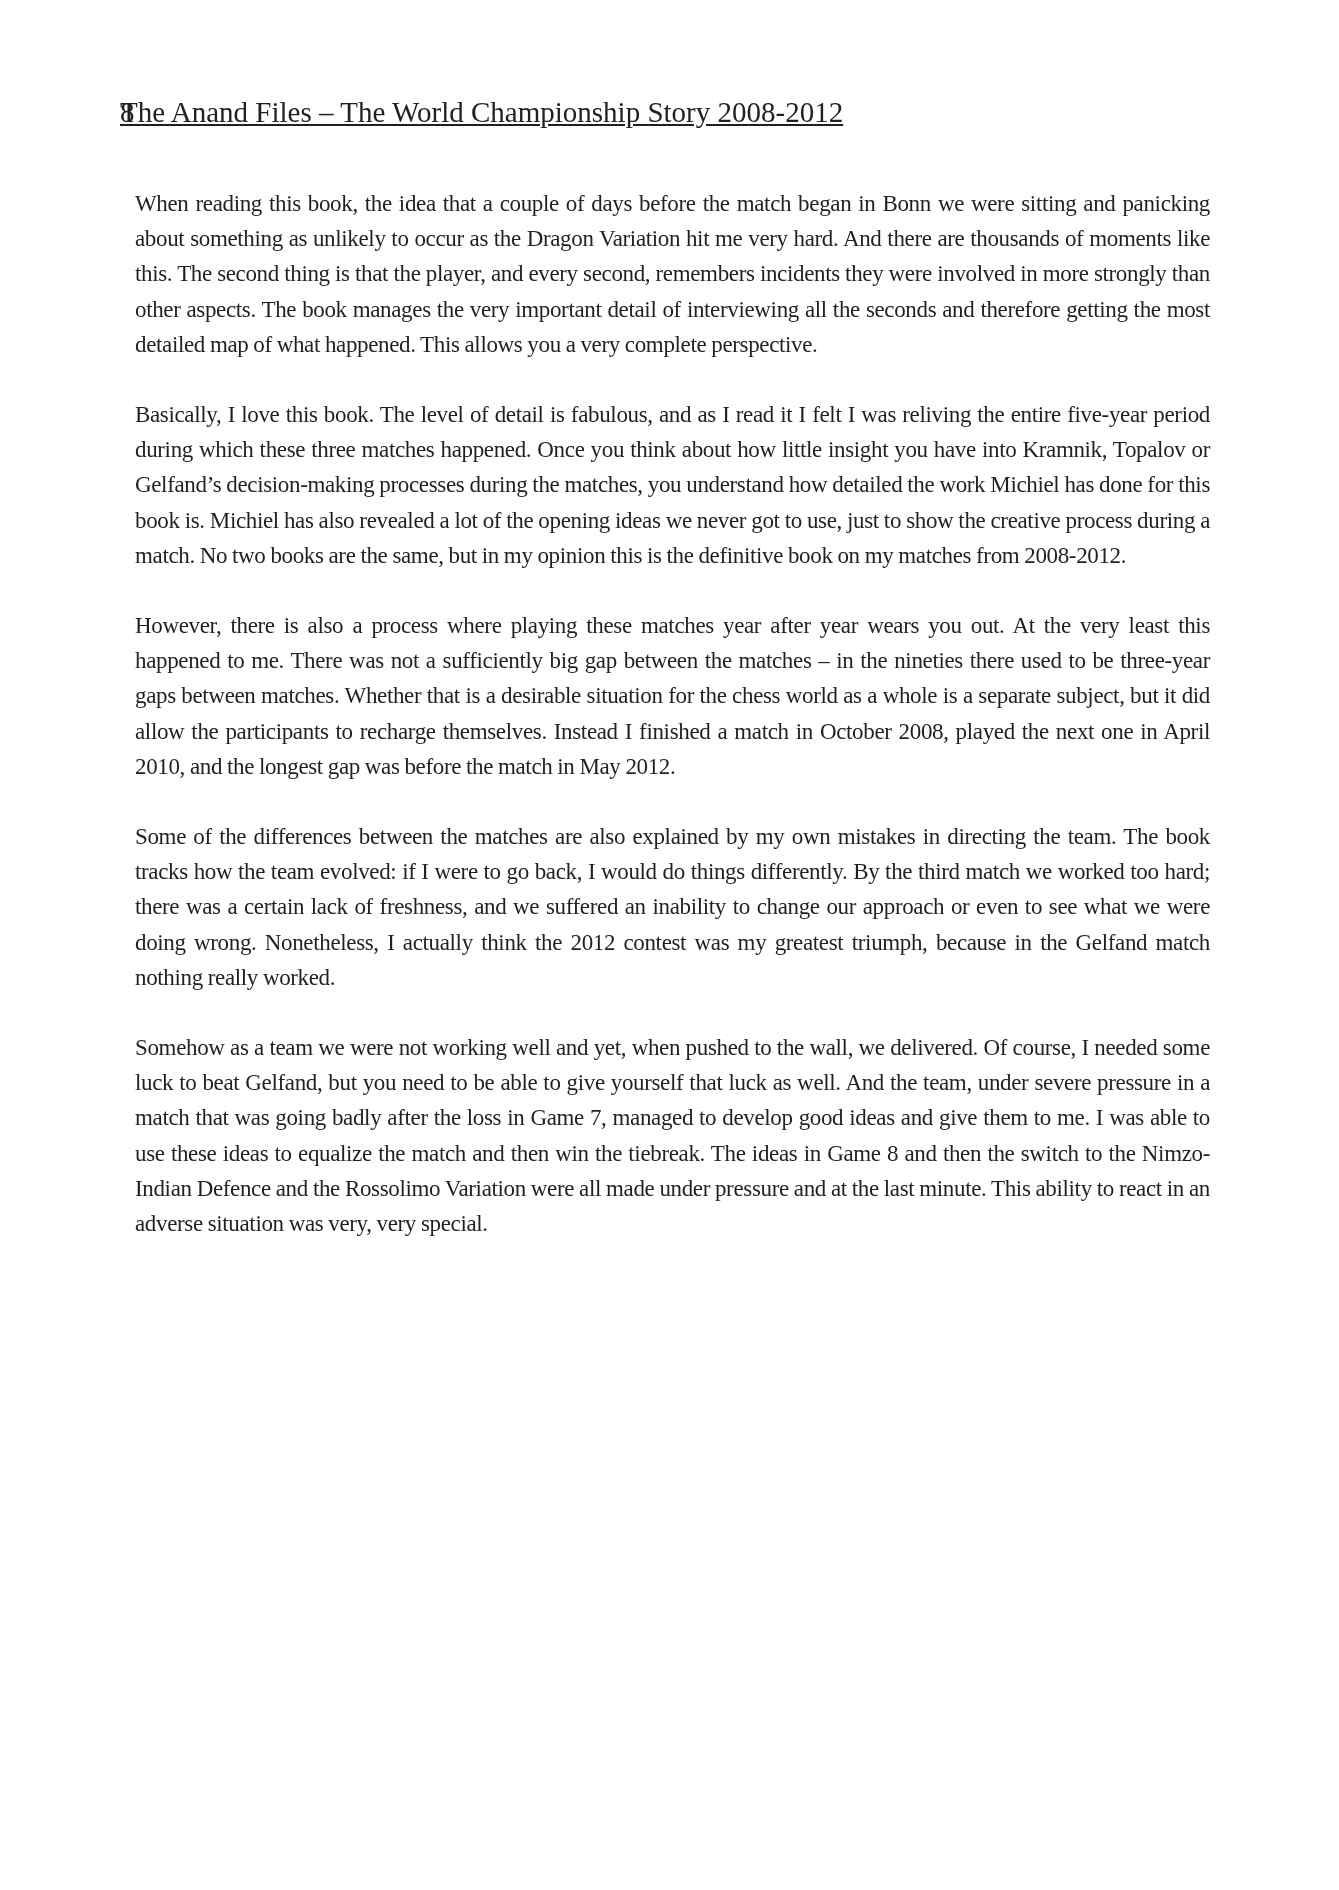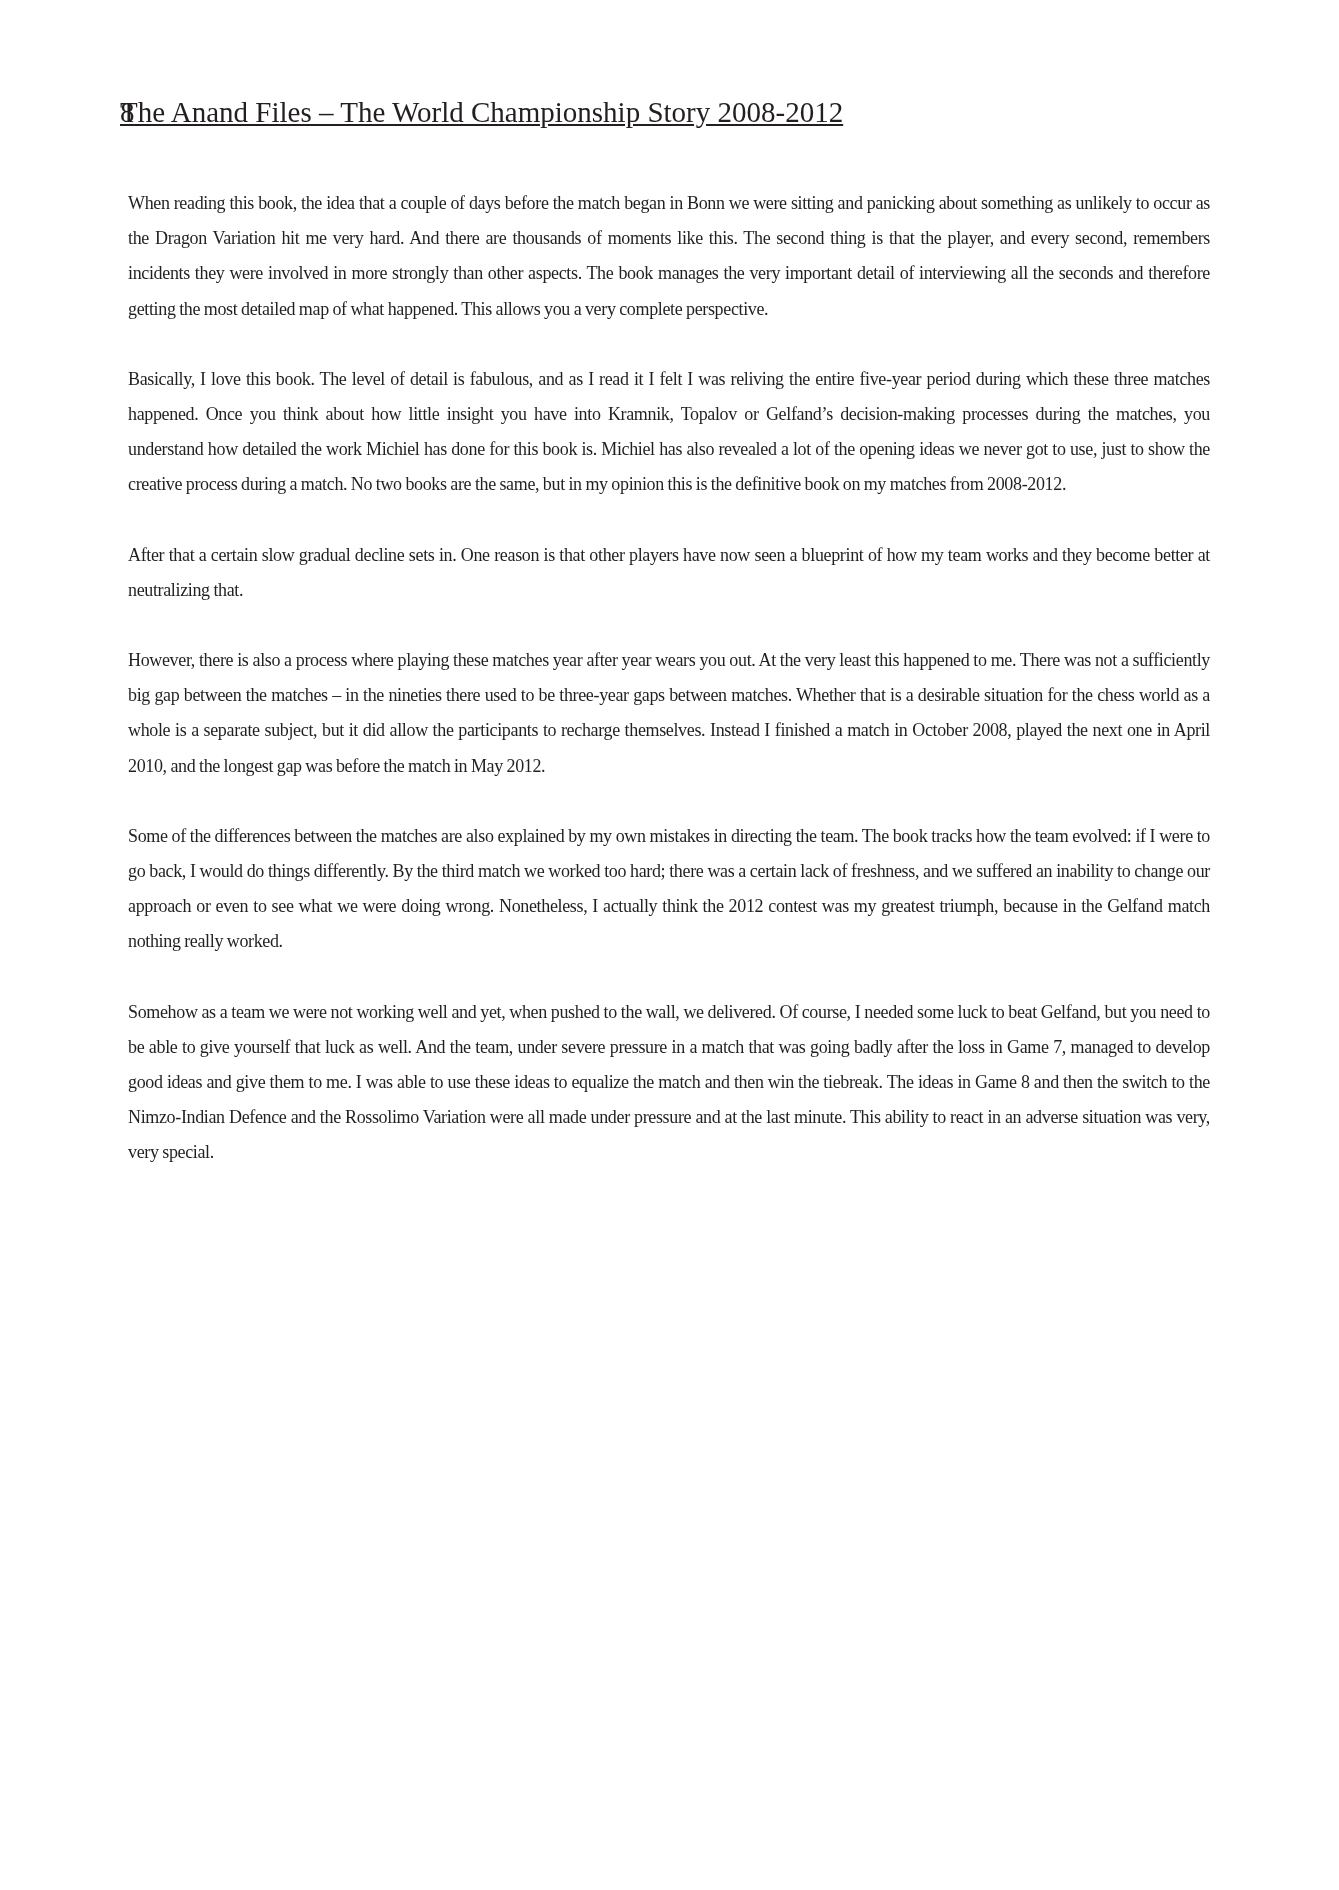--- a/index.html
+++ b/index.html
@@ -43,39 +43,38 @@
     text-align: left;
     text-decoration: underline;
   }
   .body-text {
     position: absolute;
     top: 186px;
     left: 120px;
     width: 1090px;
   }
   .body-text p {
-    margin: 0 0 35px 8px;
-    font-size: 18px;
+    margin: 0 0 35px 15px;
+    font-size: 23px;
     line-height: 35.2px;
     text-align: justify;
     hyphens: none;
     letter-spacing: -0.35px;
     word-spacing: -0.5px;
   }
 </style>
 </head>
 <body>
 
 <div class="page">
   <div class="running-header">
     <span class="page-number">8</span>
     <span class="header-title">The Anand Files – The World Championship Story 2008-2012</span>
   </div>
 
   <div class="body-text">
     <p>When reading this book, the idea that a couple of days before the match began in Bonn we were sitting and panicking about something as unlikely to occur as the Dragon Variation hit me very hard. And there are thousands of moments like this. The second thing is that the player, and every second, remembers incidents they were involved in more strongly than other aspects. The book manages the very important detail of interviewing all the seconds and therefore getting the most detailed map of what happened. This allows you a very complete perspective.</p>
     <p>Basically, I love this book. The level of detail is fabulous, and as I read it I felt I was reliving the entire five-year period during which these three matches happened. Once you think about how little insight you have into Kramnik, Topalov or Gelfand’s decision-making processes during the matches, you understand how detailed the work Michiel has done for this book is. Michiel has also revealed a lot of the opening ideas we never got to use, just to show the creative process during a match. No two books are the same, but in my opinion this is the definitive book on my matches from 2008-2012.</p>
-    <p>After that a certain slow gradual decline sets in. One reason is that other players have now seen a blueprint of how my team works and they become better at neutralizing that.</p>
     <p>However, there is also a process where playing these matches year after year wears you out. At the very least this happened to me. There was not a sufficiently big gap between the matches – in the nineties there used to be three-year gaps between matches. Whether that is a desirable situation for the chess world as a whole is a separate subject, but it did allow the participants to recharge themselves. Instead I finished a match in October 2008, played the next one in April 2010, and the longest gap was before the match in May 2012.</p>
     <p>Some of the differences between the matches are also explained by my own mistakes in directing the team. The book tracks how the team evolved: if I were to go back, I would do things differently. By the third match we worked too hard; there was a certain lack of freshness, and we suffered an inability to change our approach or even to see what we were doing wrong. Nonetheless, I actually think the 2012 contest was my greatest triumph, because in the Gelfand match nothing really worked.</p>
     <p>Somehow as a team we were not working well and yet, when pushed to the wall, we delivered. Of course, I needed some luck to beat Gelfand, but you need to be able to give yourself that luck as well. And the team, under severe pressure in a match that was going badly after the loss in Game 7, managed to develop good ideas and give them to me. I was able to use these ideas to equalize the match and then win the tiebreak. The ideas in Game 8 and then the switch to the Nimzo-Indian Defence and the Rossolimo Variation were all made under pressure and at the last minute. This ability to react in an adverse situation was very, very special.</p>
   </div>
 </div>
 
 </body></html>

